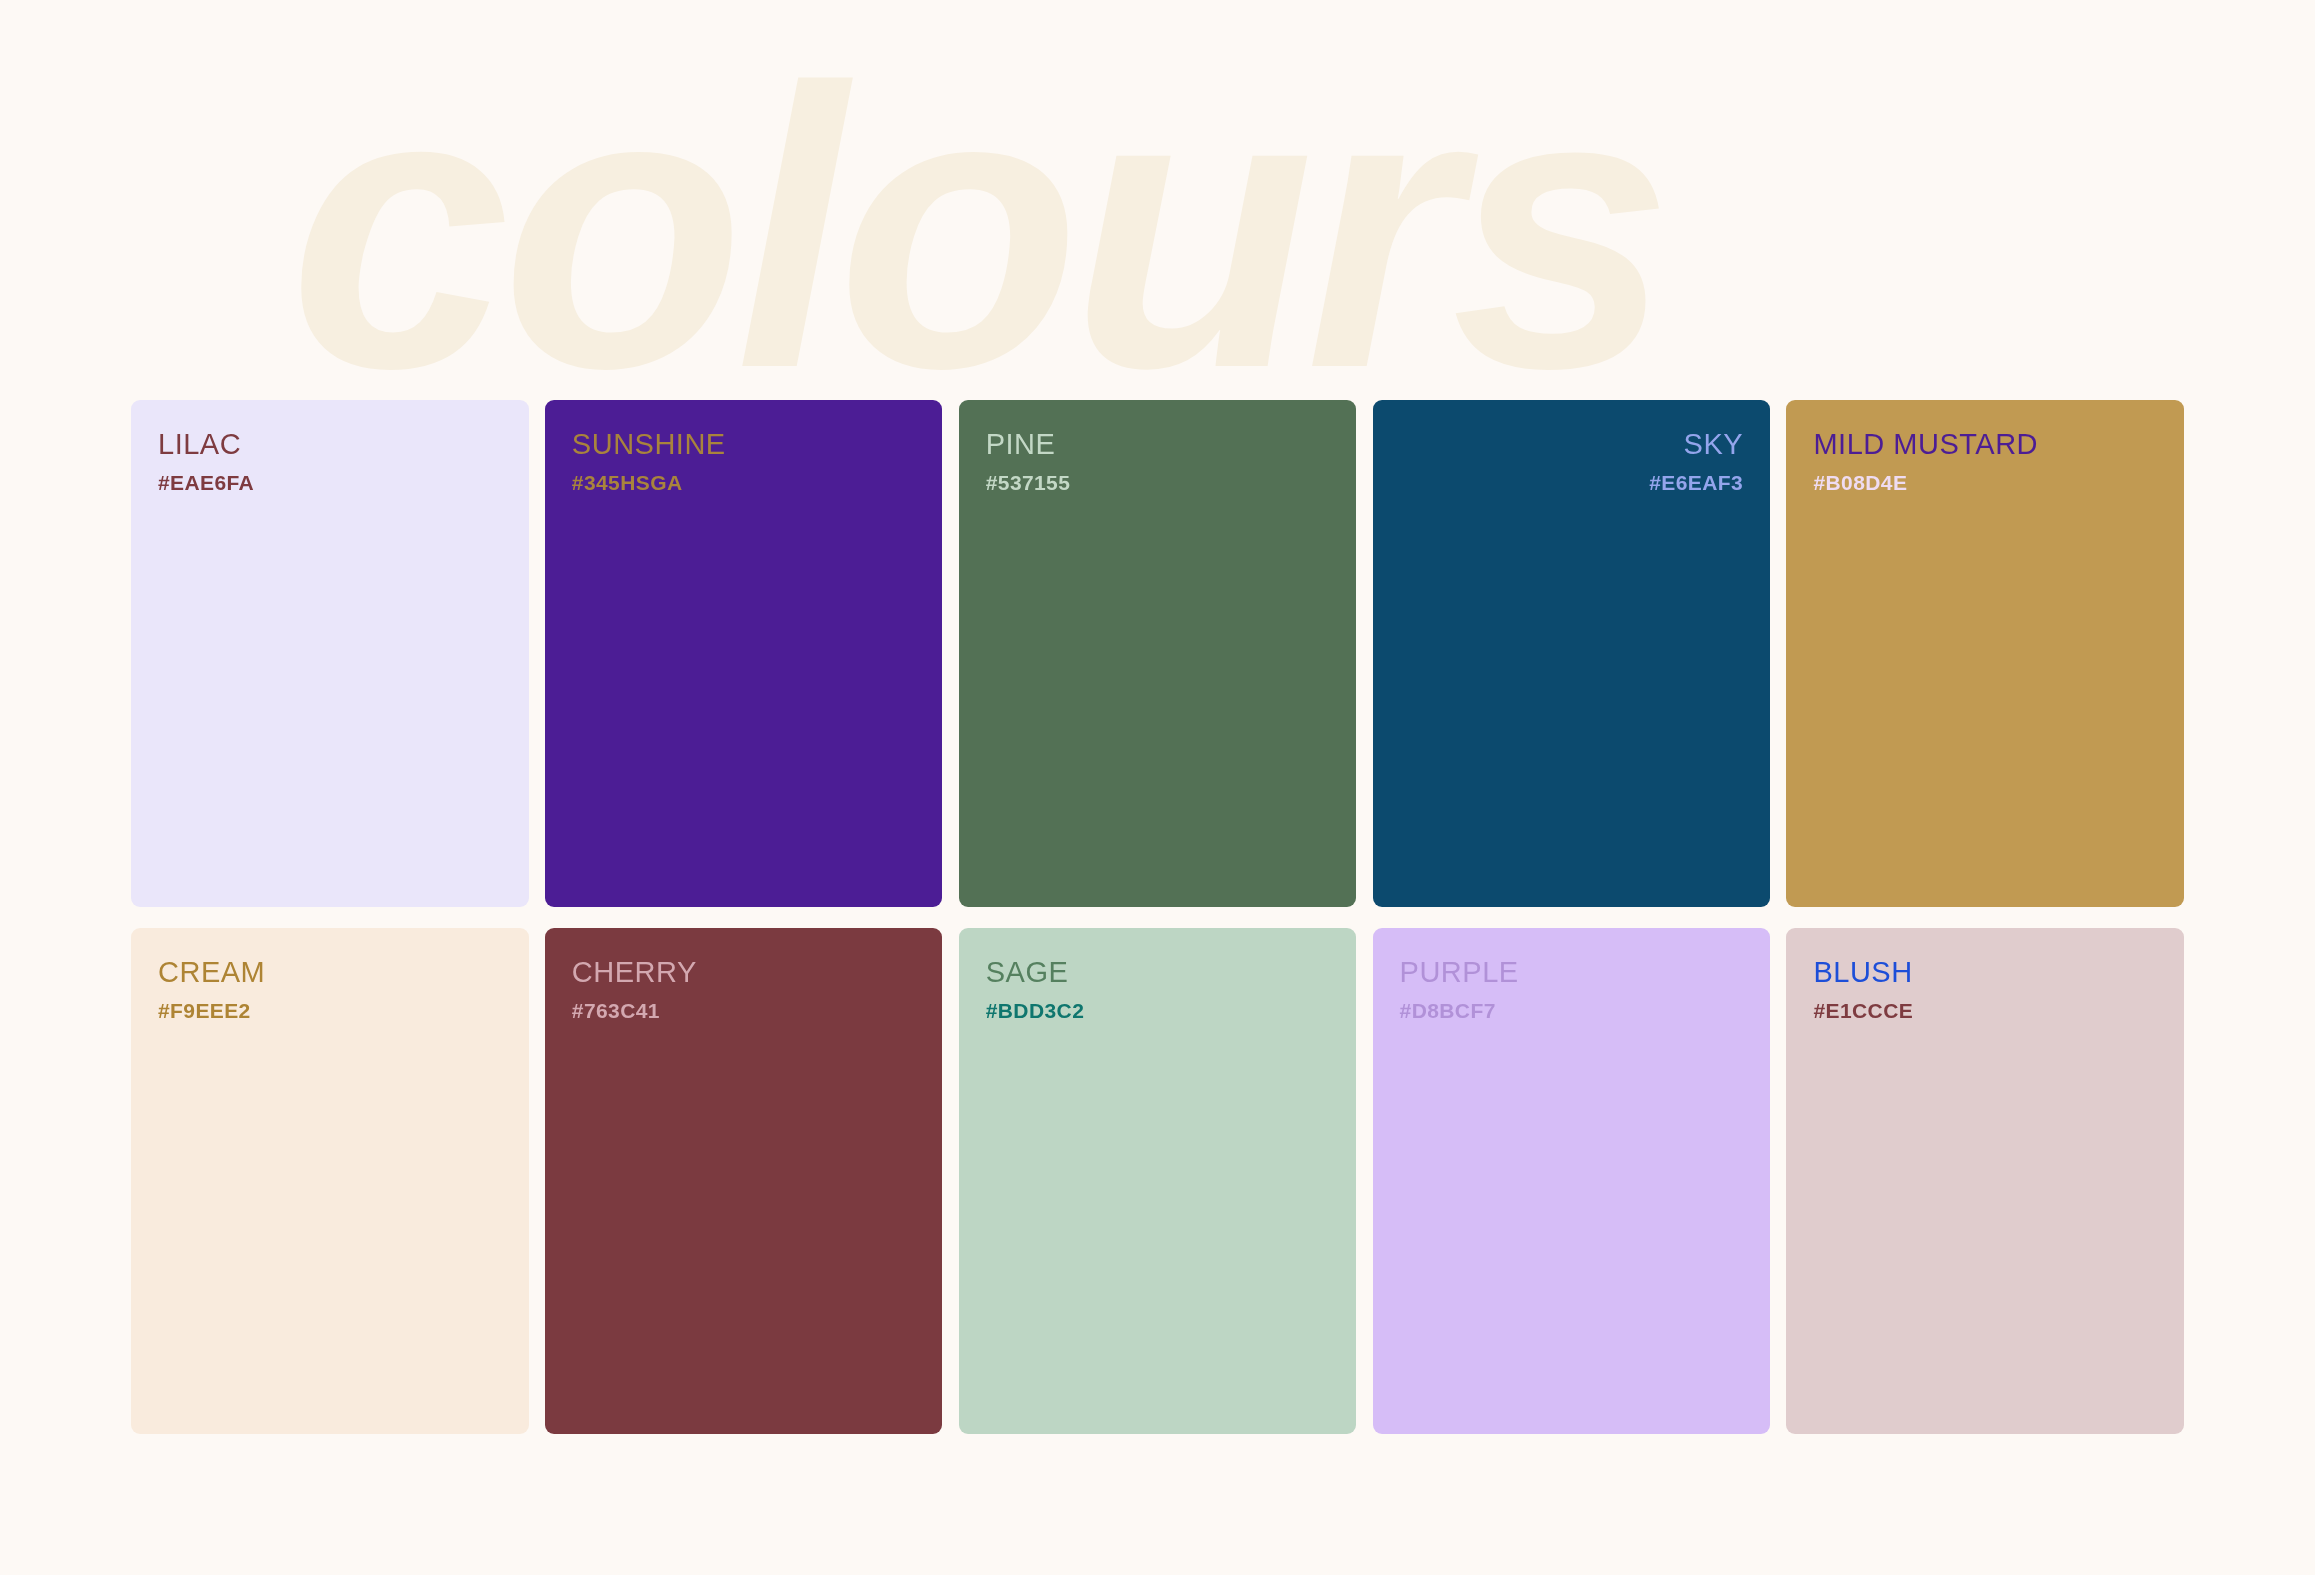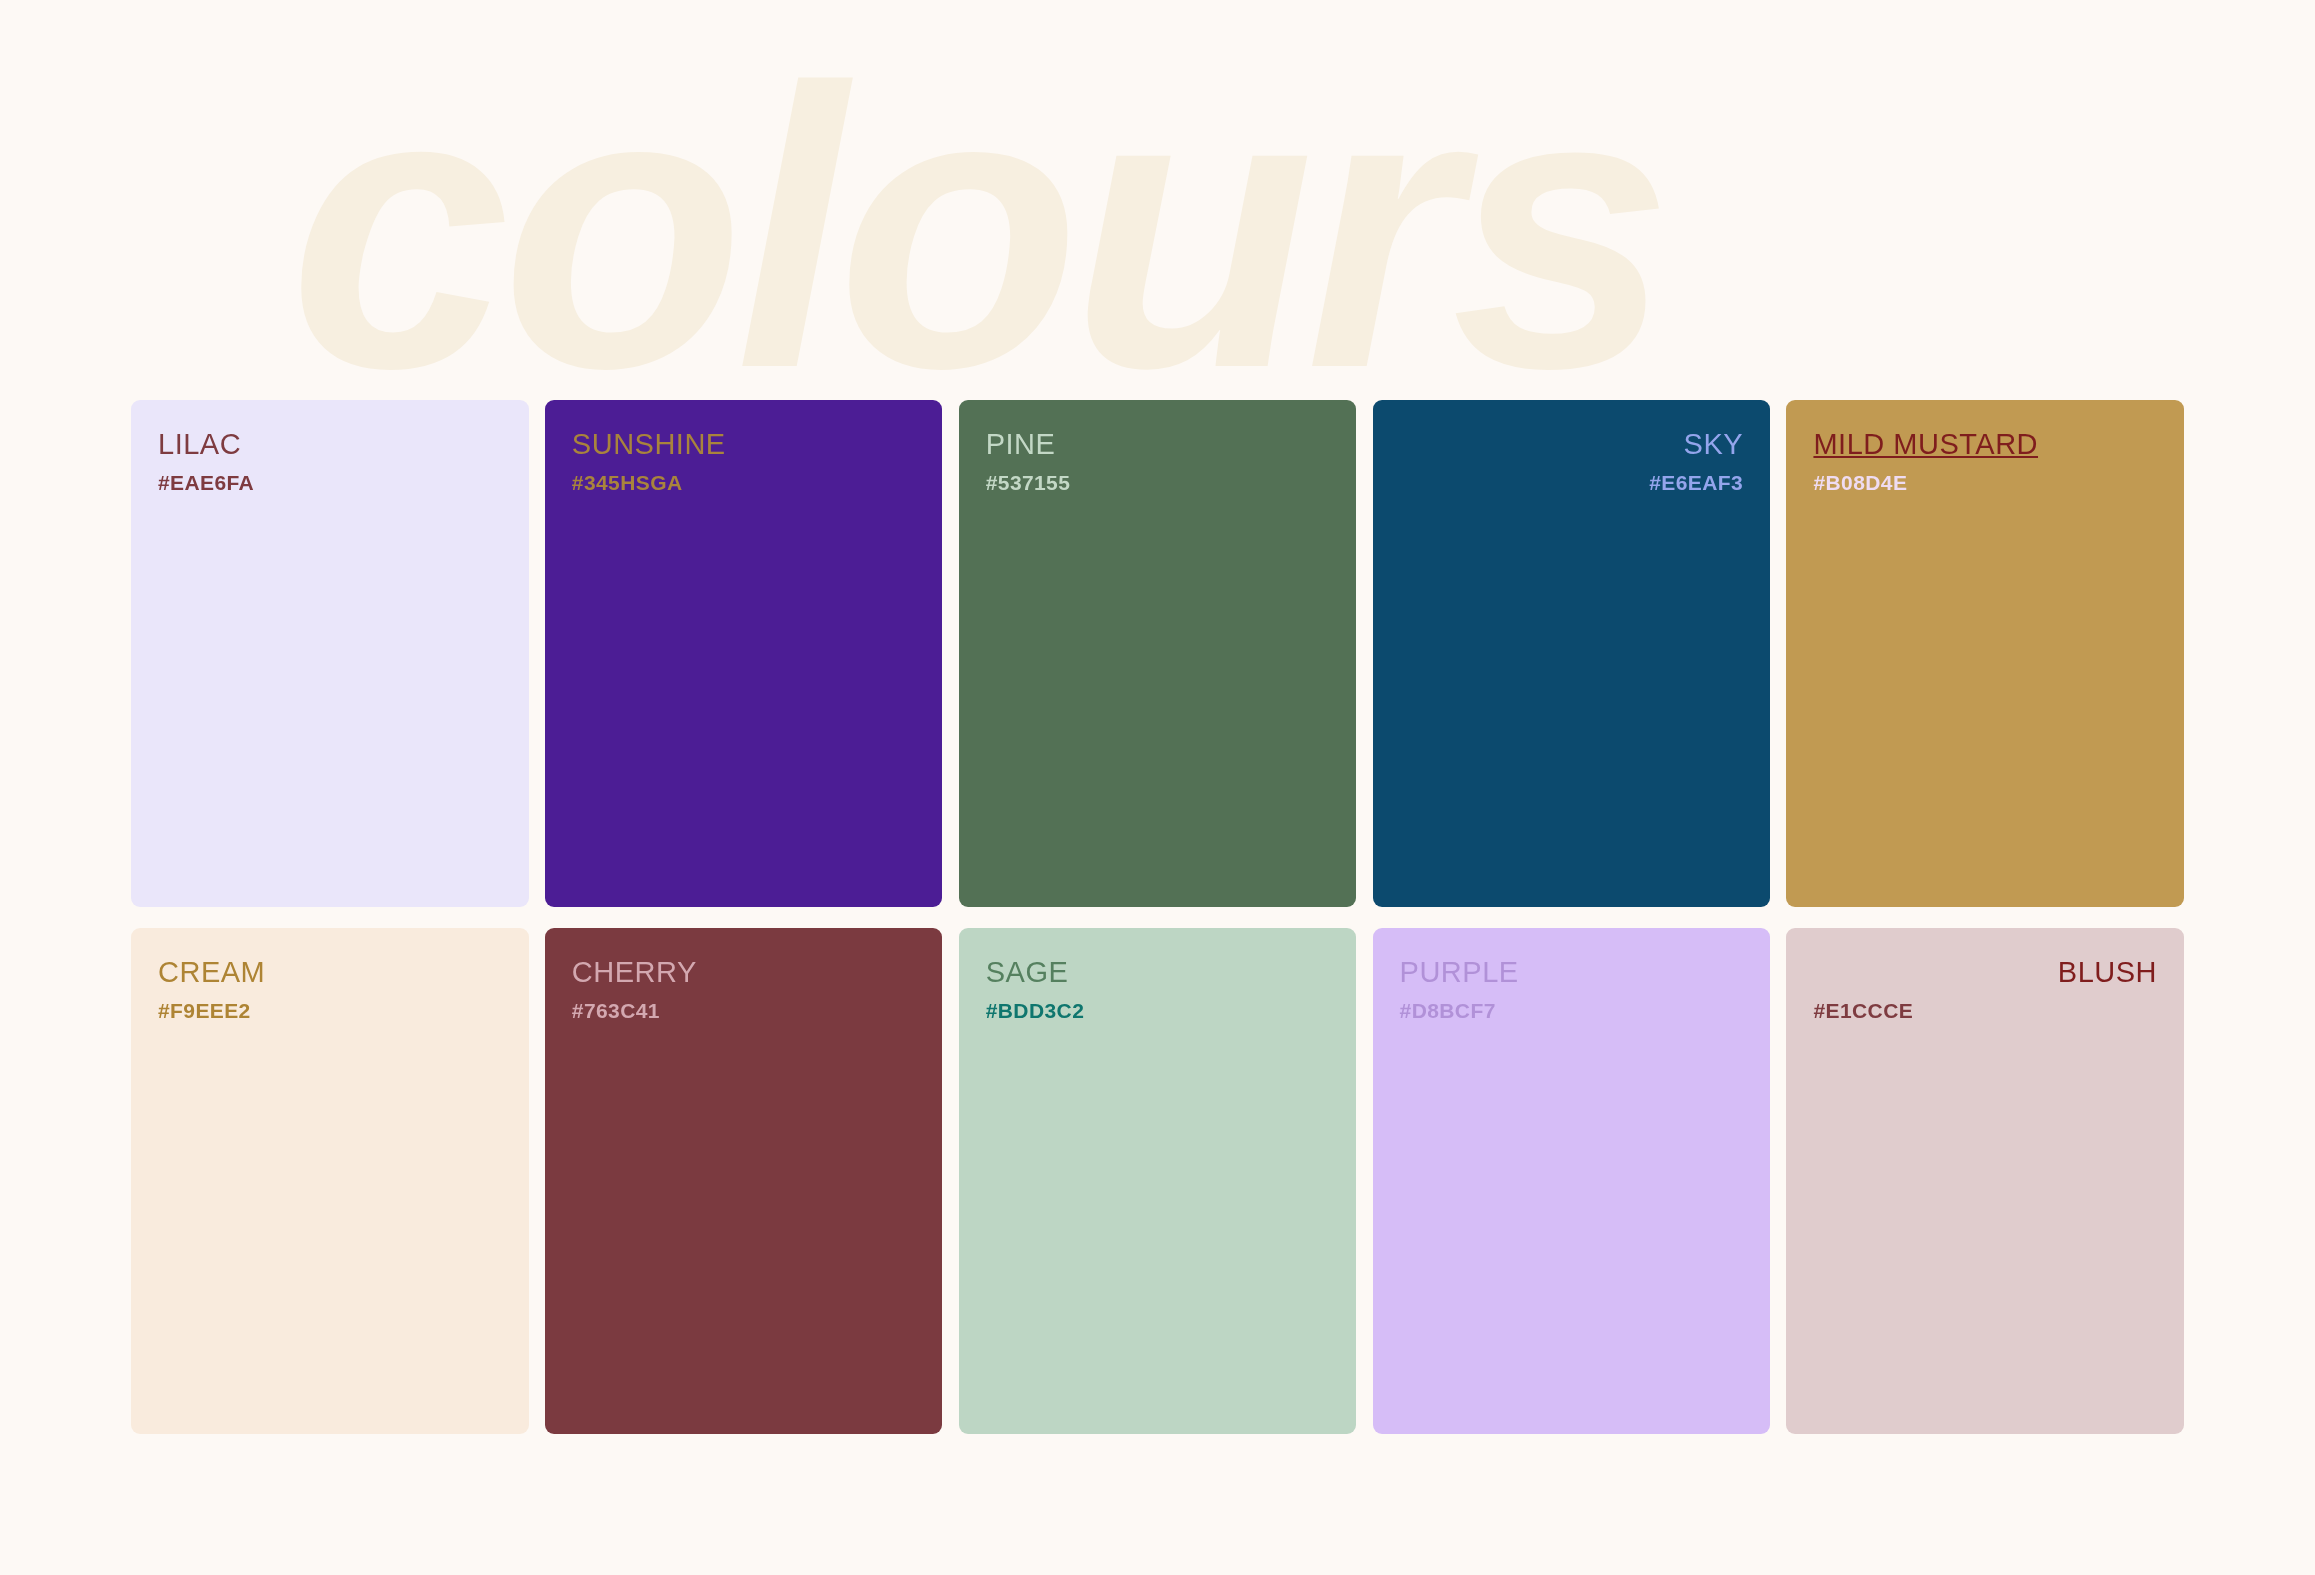--- a/index.html
+++ b/index.html
@@ -92,39 +92,39 @@
       </div>
       <div class="swatch-card" style="background: rgb(83, 113, 85);">
         <div class="swatch-name" style="color: rgb(195, 216, 198);">PINE</div>
         <div class="swatch-hex" style="color: rgb(195, 216, 198);">#537155</div>
       </div>
       <div class="swatch-card" style="background: #0c4a6e; text-align: right;">
         <div class="swatch-name" style="color: rgb(148, 165, 236);">SKY</div>
         <div class="swatch-hex" style="color: rgb(148, 165, 236);">#E6EAF3</div>
       </div>
       <div class="swatch-card" style="background: rgb(193, 154, 82);">
-        <div class="swatch-name" style="color: #7f1d1d; text-decoration: underline;">MILD MUSTARD</div>
+        <div class="swatch-name" style="color: #4c1d95;">MILD MUSTARD</div>
         <div class="swatch-hex" style="color: rgb(239, 220, 242);">#B08D4E</div>
       </div>
       <div class="swatch-card" style="background: rgb(249, 235, 221);">
         <div class="swatch-name" style="color: rgb(174, 132, 52);">CREAM</div>
         <div class="swatch-hex" style="color: rgb(174, 132, 52);">#F9EEE2</div>
       </div>
       <div class="swatch-card" style="background: rgb(123, 58, 64);">
         <div class="swatch-name" style="color: rgb(211, 168, 176);">CHERRY</div>
         <div class="swatch-hex" style="color: rgb(211, 168, 176);">#763C41</div>
       </div>
       <div class="swatch-card" style="background: rgb(189, 214, 196);">
         <div class="swatch-name" style="color: rgb(85, 128, 95);">SAGE</div>
         <div class="swatch-hex" style="color: #0f766e;">#BDD3C2</div>
       </div>
       <div class="swatch-card" style="background: rgb(214, 189, 247);">
         <div class="swatch-name" style="color: rgb(177, 145, 216);">PURPLE</div>
         <div class="swatch-hex" style="color: rgb(177, 145, 216);">#D8BCF7</div>
       </div>
       <div class="swatch-card" style="background: rgb(224, 204, 205);">
-        <div class="swatch-name" style="color: #7f1d1d; text-align: right;">BLUSH</div>
+        <div class="swatch-name" style="color: #1d4ed8;">BLUSH</div>
         <div class="swatch-hex" style="color: rgb(126, 59, 64);">#E1CCCE</div>
       </div>
     </div>
 
 </div>
 
 
 </body></html>

